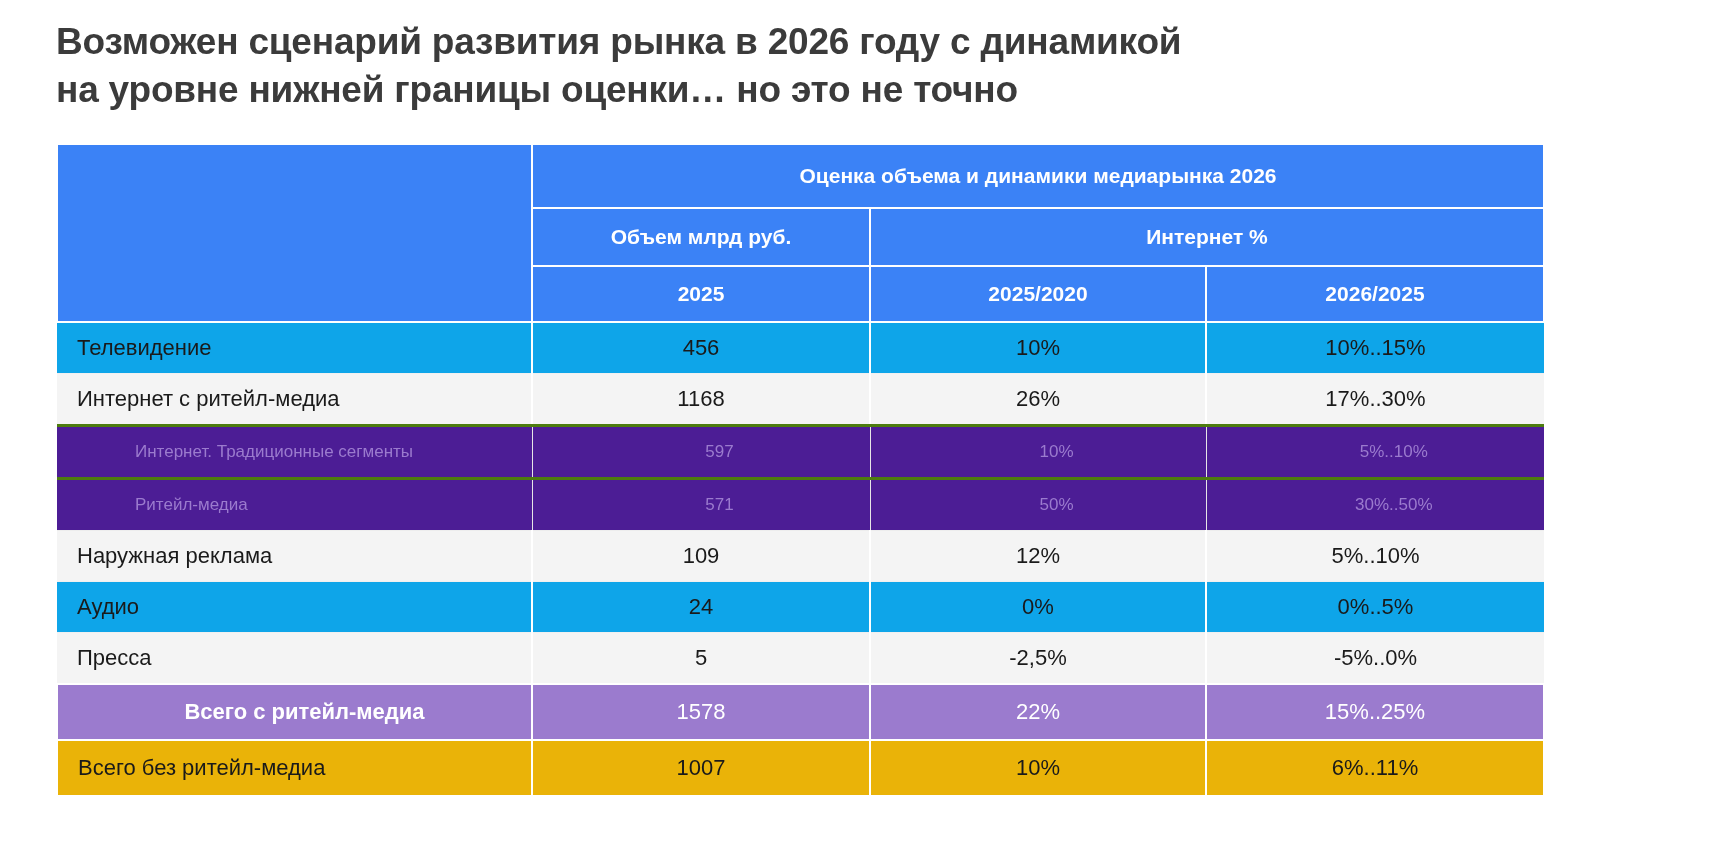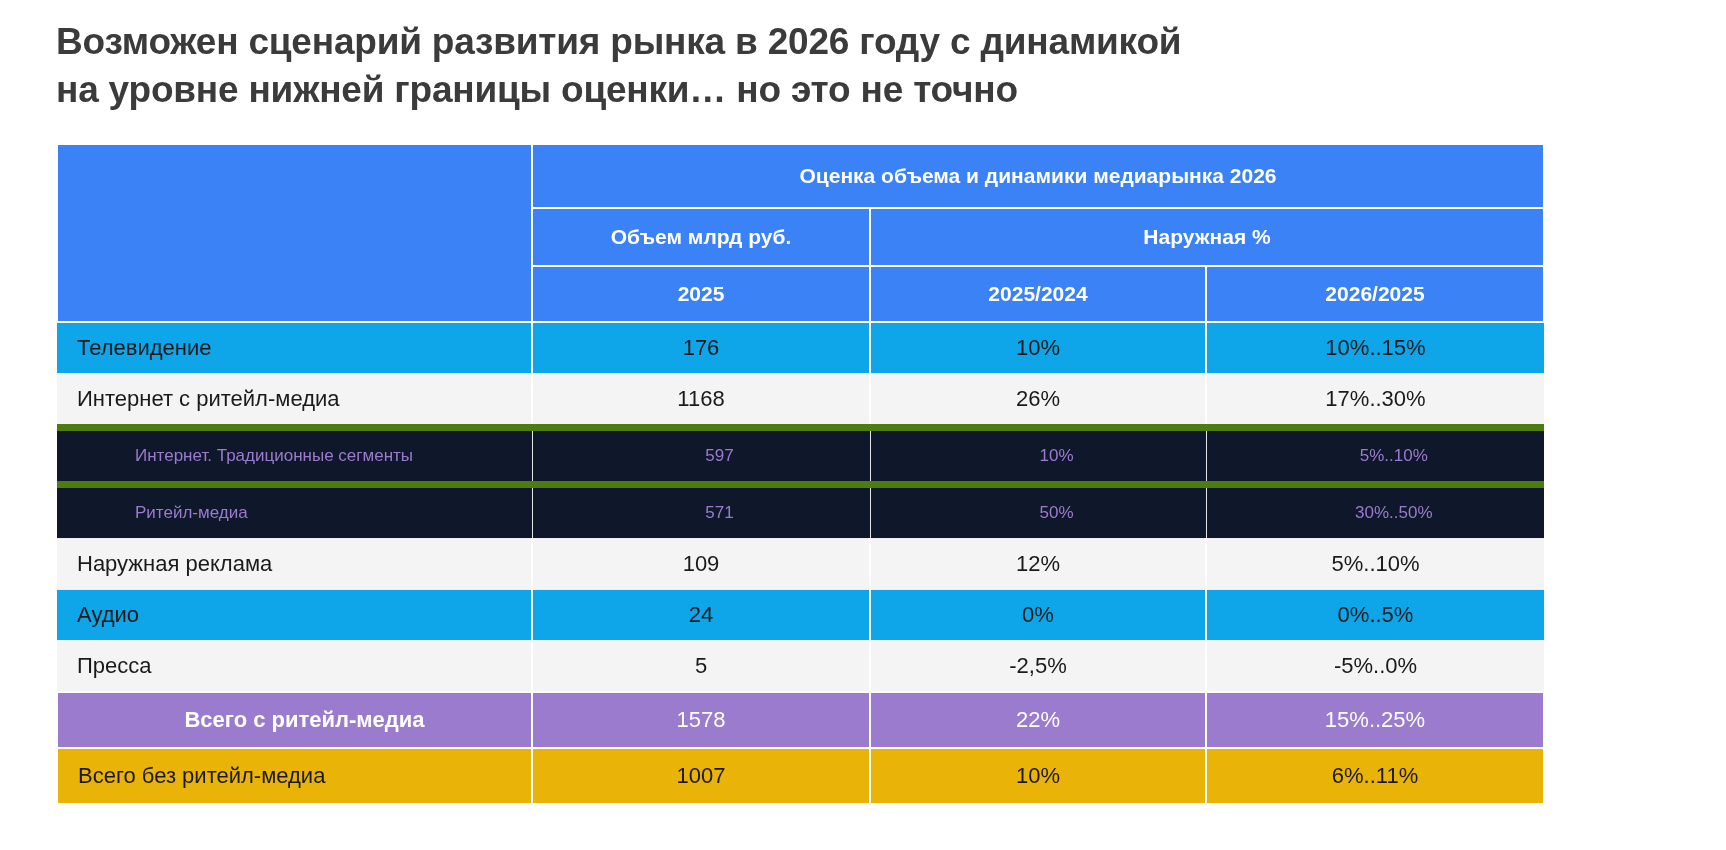--- a/index.html
+++ b/index.html
@@ -77,25 +77,25 @@
   }
   tr.alt td { background: #f4f4f4; }
   td.label {
     text-align: left;
     padding-left: 20px;
   }
   td.val { text-align: center; }
 
   
   tr.sub td {
-    background: #0f172a;
+    background: #4c1d95;
     color: #9b7bce;
     font-size: 17px;
     height: 50px;
-    border-top: 7px solid #4d7c0f;
+    border-top: 3px solid #4d7c0f;
     border-bottom: 1px solid #ededed;
   }
   tr.sub td.label {
     padding-left: 78px;
   }
   tr.sub td.val {
     border-left: 1px solid #e6e6e6;
     padding-left: 37px;
   }
 
@@ -134,33 +134,33 @@
         <col class="c2">
         <col class="c3">
     </colgroup>
     <thead>
       <tr>
         <th class="blank h-top" rowspan="3"></th>
         <th class="h-top" colspan="3">Оценка объема и динамики медиарынка 2026</th>
       </tr>
       <tr>
         <th class="h-mid">Объем млрд руб.</th>
-        <th class="h-mid" colspan="2">Наружная %</th>
+        <th class="h-mid" colspan="2">Интернет %</th>
       </tr>
       <tr>
         <th class="h-yr">2025</th>
-        <th class="h-yr">2025/2024</th>
+        <th class="h-yr">2025/2020</th>
         <th class="h-yr">2026/2025</th>
       </tr>
     </thead>
     <tbody>
 
       <tr class="row">
         <td class="label">Телевидение</td>
-        <td class="val">176</td>
+        <td class="val">456</td>
         <td class="val">10%</td>
         <td class="val">10%..15%</td>
       </tr>
 
       <tr class="row alt">
         <td class="label">Интернет с ритейл-медиа</td>
         <td class="val">1168</td>
         <td class="val">26%</td>
         <td class="val">17%..30%</td>
       </tr>

